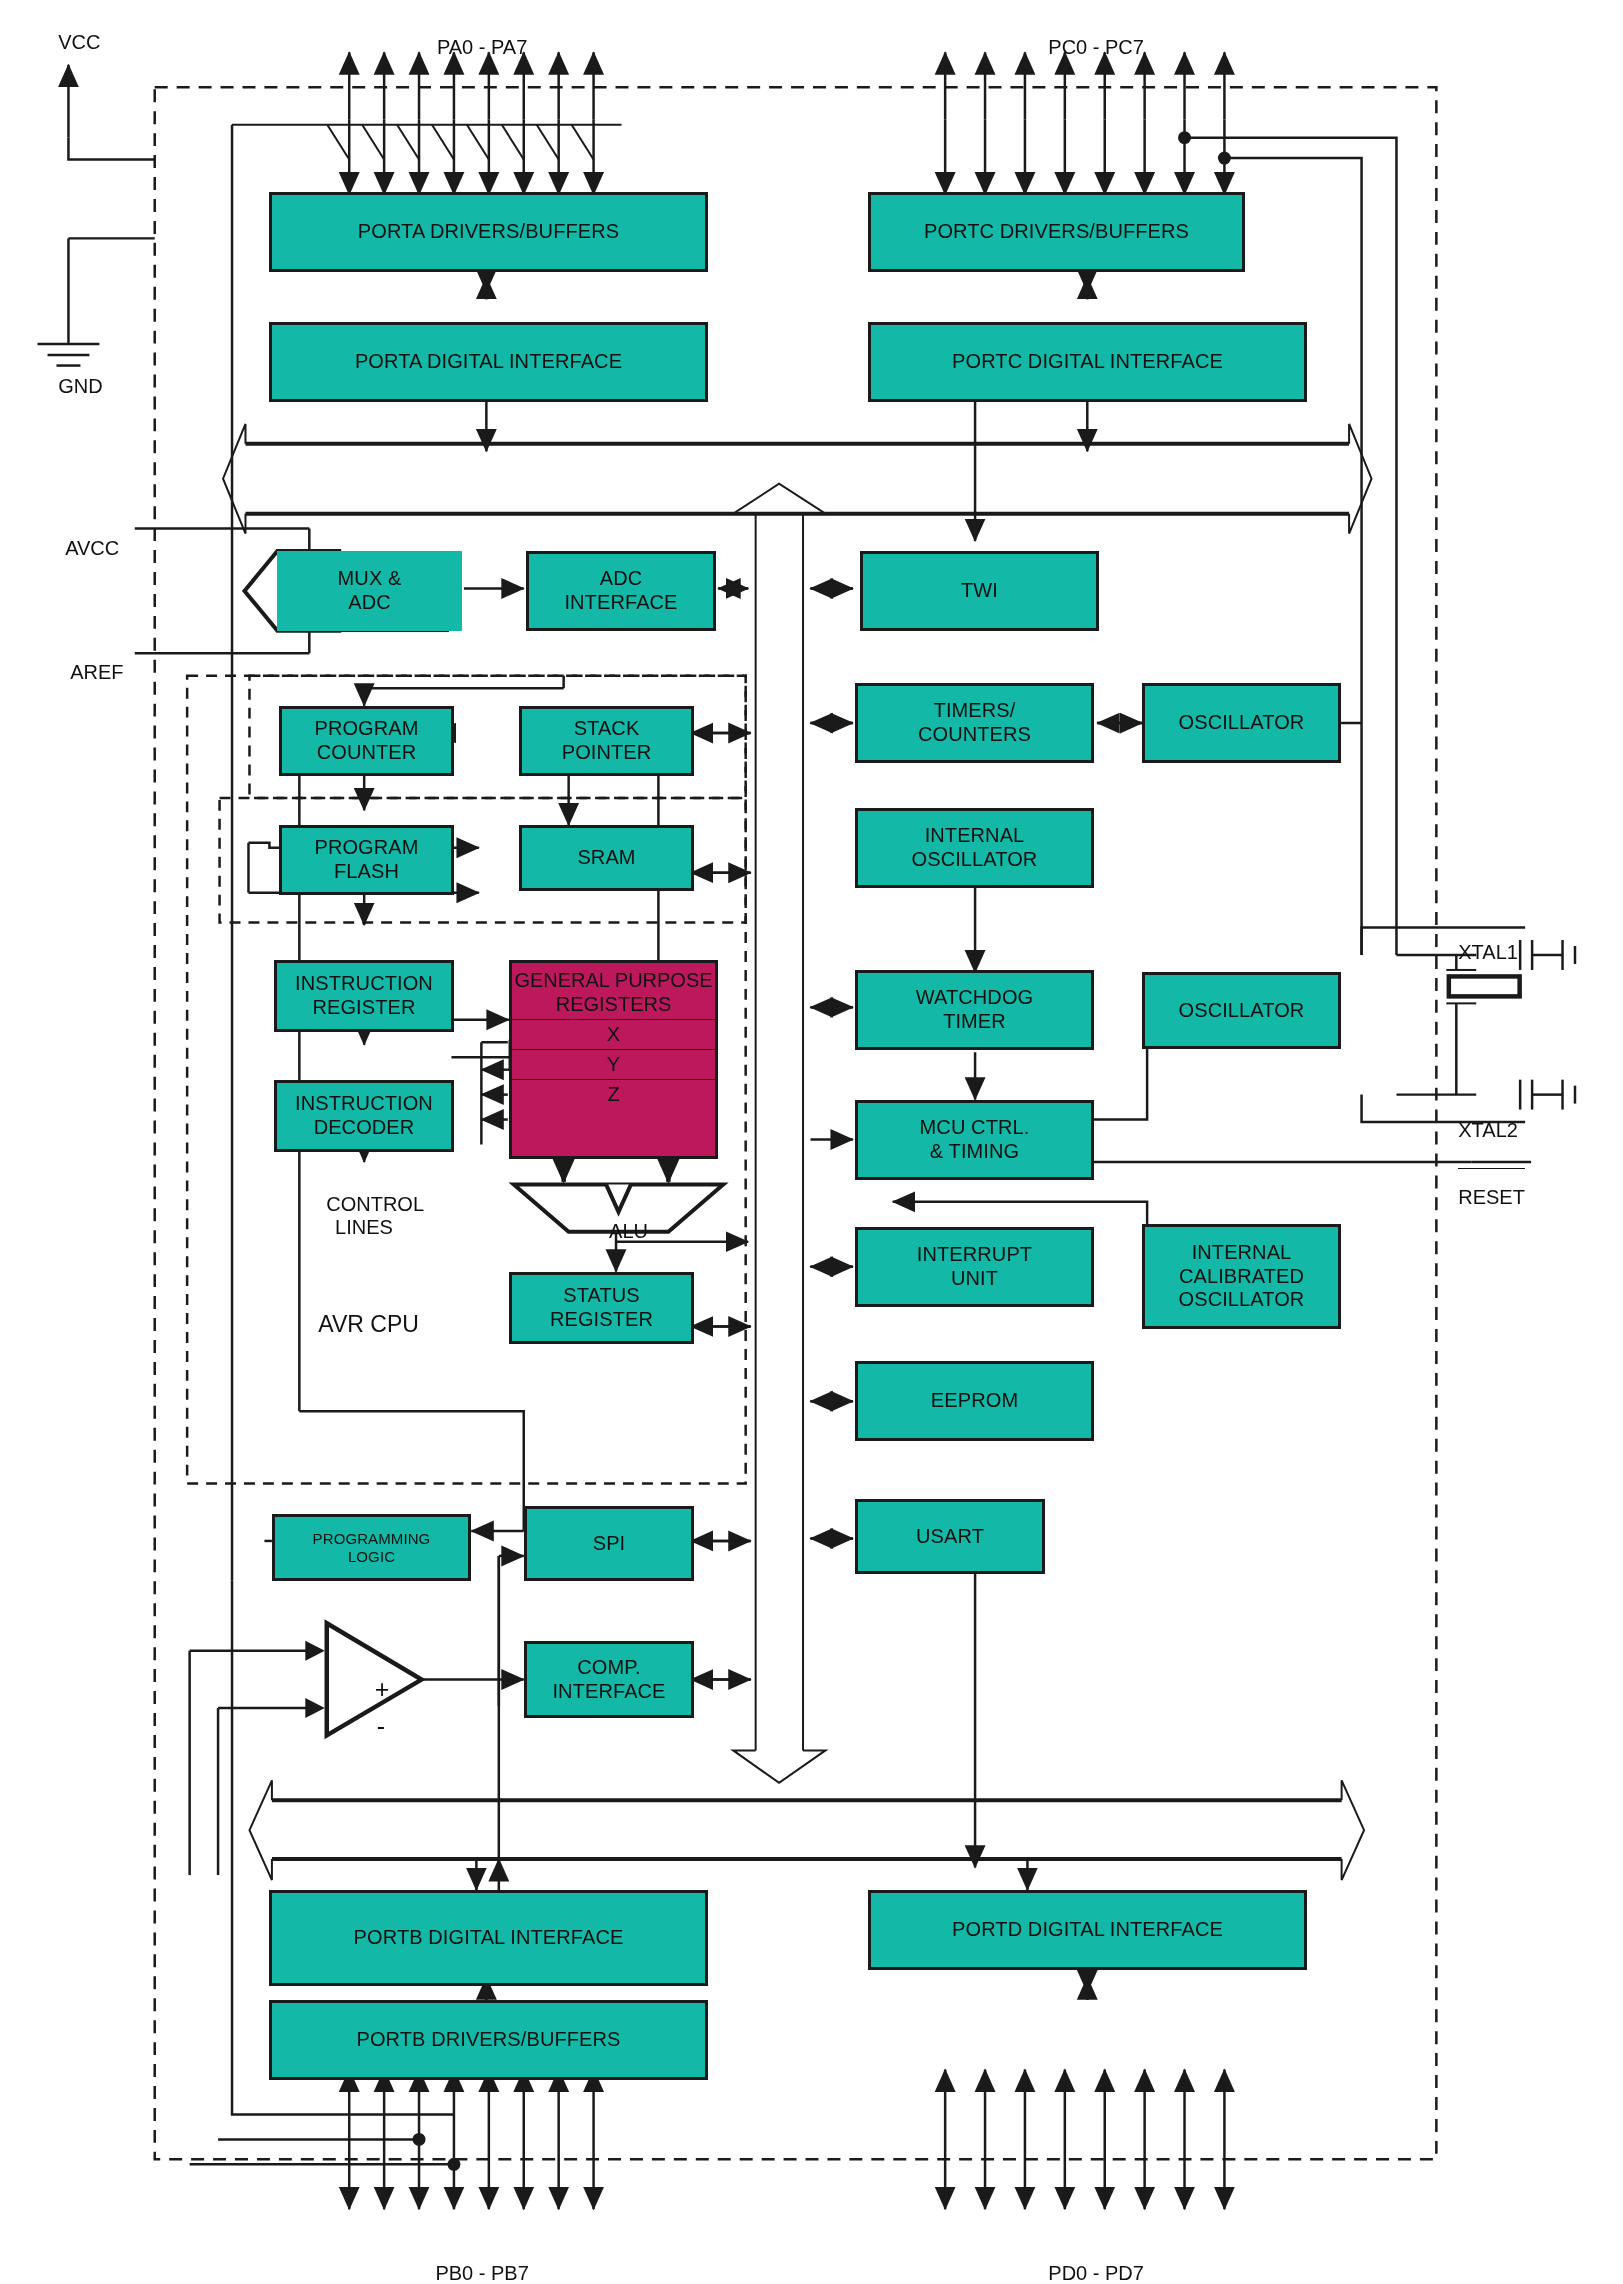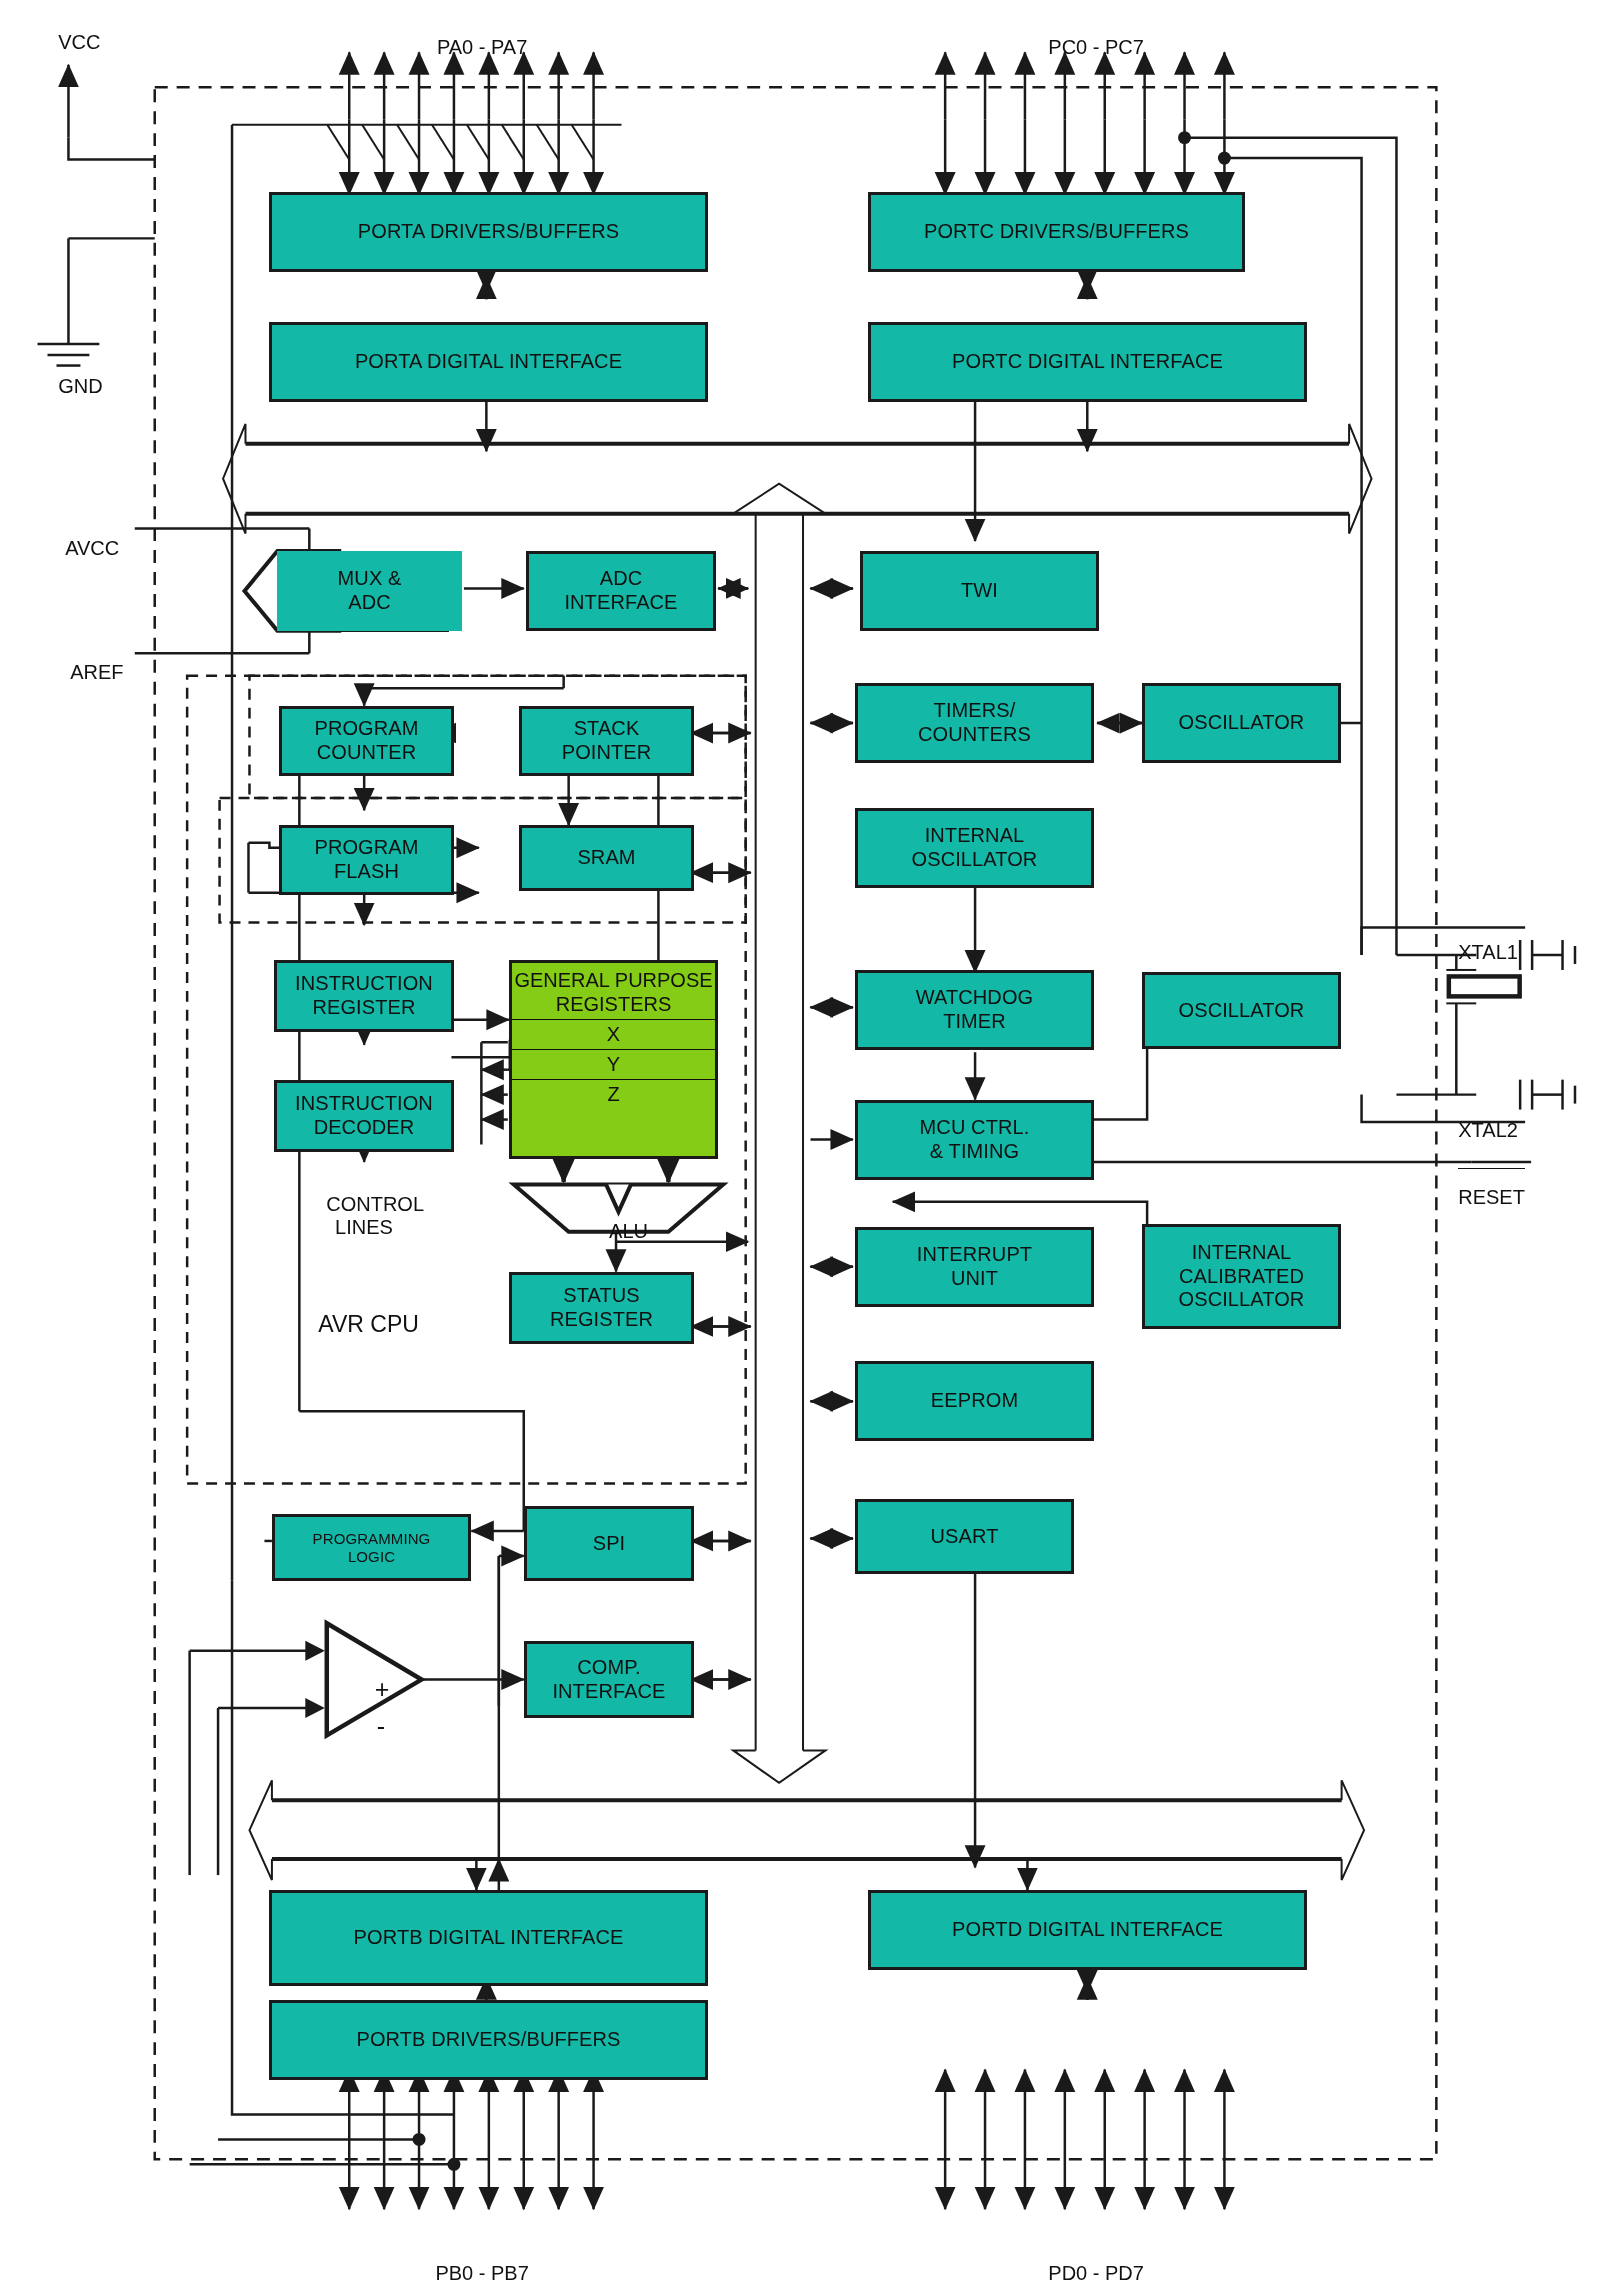--- a/index.html
+++ b/index.html
@@ -12,21 +12,21 @@
        display:flex;align-items:center;justify-content:center;text-align:center;
        font-size:20px;color:#111;line-height:1.18;letter-spacing:0.1px;}
   .blk .t{display:block;padding:0 4px;white-space:pre-line;}
   .blk.small{font-size:15px;}
   
   .lbl{position:absolute;font-size:20px;color:#111;white-space:pre;}
   .lbl.big{font-size:23px;}
   .lbl.ctr{transform:translateX(-50%);text-align:center;}
   .ovl{border-top:1.5px solid #111;display:inline-block;padding-top:18px;line-height:1.05;}
   
-  .gpr{position:absolute;box-sizing:border-box;border:3px solid #1a1a1a;background:#84cc16;
+  .gpr{position:absolute;box-sizing:border-box;border:3px solid #1a1a1a;background:#be185d;
        display:flex;flex-direction:column;}
   .gpr .head{flex:0 0 auto;padding:6px 0 3px;text-align:center;font-size:20px;line-height:1.18;color:#111;}
   .gpr .row{flex:0 0 auto;border-top:1.5px solid #111;text-align:center;font-size:20px;color:#111;
             padding:2.5px 0 3.5px;}
   .gpr .pad{flex:1 1 auto;}
 </style>
 </head>
 <body>
 
 <div id="root">
@@ -465,21 +465,21 @@
     <span class="t">EEPROM</span>
   </div>
 
   <div class="blk small" style="left:272px;top:1514px;width:199px;height:67px;">
     <span class="t">PROGRAMMING
 LOGIC</span>
   </div>
   <div class="blk" style="left:524px;top:1506px;width:170px;height:75px;">
     <span class="t">SPI</span>
   </div>
-  <div class="blk" style="left:855px;top:1499px;width:219px;height:75px;">
+  <div class="blk" style="left:855px;top:1499px;width:190px;height:75px;">
     <span class="t">USART</span>
   </div>
   <div class="blk" style="left:524px;top:1641px;width:170px;height:77px;">
     <span class="t">COMP.
 INTERFACE</span>
   </div>
 
   <div class="lbl" style="left:347px;top:1646px;font-size:25px;">
     <span>+</span>
   </div>

